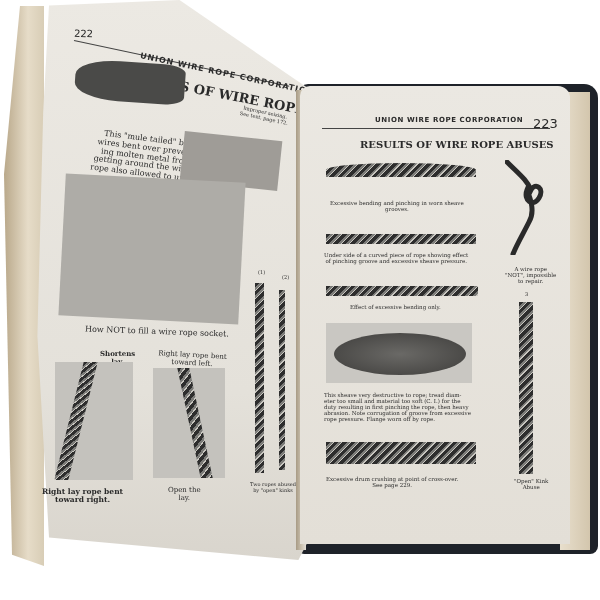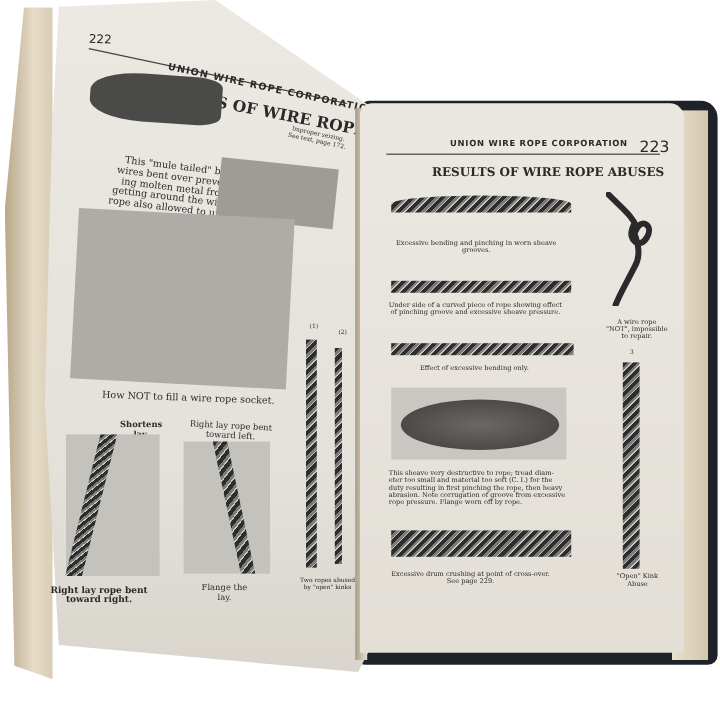--- a/index.html
+++ b/index.html
@@ -49,21 +49,21 @@
   <div class="txt" style="left:158px;top:352px;font-size:7px;transform:rotate(3deg);">Right lay rope bent
 toward left.</div>
   <div class="photo" style="left:55px;top:362px;width:78px;height:118px;background:#c4c2bd;">
     <div class="rope" style="left:14px;top:0;width:14px;height:118px;transform:skewX(-14deg);"></div>
   </div>
   <div class="photo" style="left:153px;top:368px;width:72px;height:110px;background:#c4c2bd;">
     <div class="rope" style="left:36px;top:0;width:12px;height:110px;transform:skewX(12deg);"></div>
   </div>
   <div class="txt" style="left:42px;top:488px;font-size:7.5px;font-weight:bold;">Right lay rope bent
 toward right.</div>
-  <div class="txt" style="left:168px;top:487px;font-size:7px;">Flange the
+  <div class="txt" style="left:168px;top:487px;font-size:7px;">Open the
 lay.</div>
 
   <div class="txt" style="left:258px;top:270px;font-size:5px;">(1)</div>
   <div class="txt" style="left:282px;top:275px;font-size:5px;">(2)</div>
   <div class="rope" style="left:255px;top:283px;width:9px;height:190px;"></div>
   <div class="rope" style="left:279px;top:290px;width:6px;height:180px;"></div>
   <div class="txt" style="left:250px;top:482px;font-size:5px;">Two ropes abused
 by "open" kinks</div>
 
   <div class="gutter"></div>

